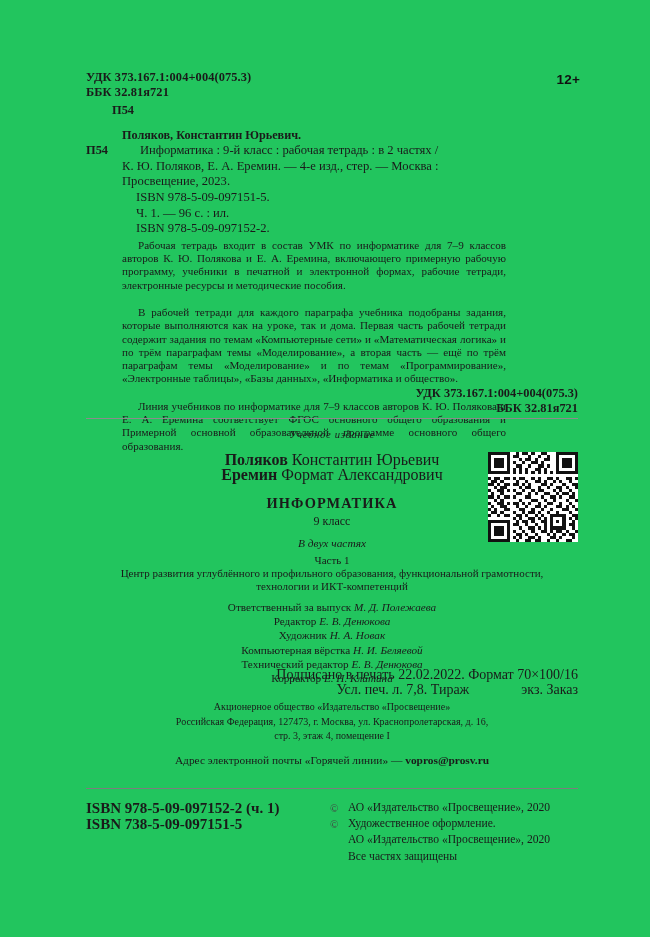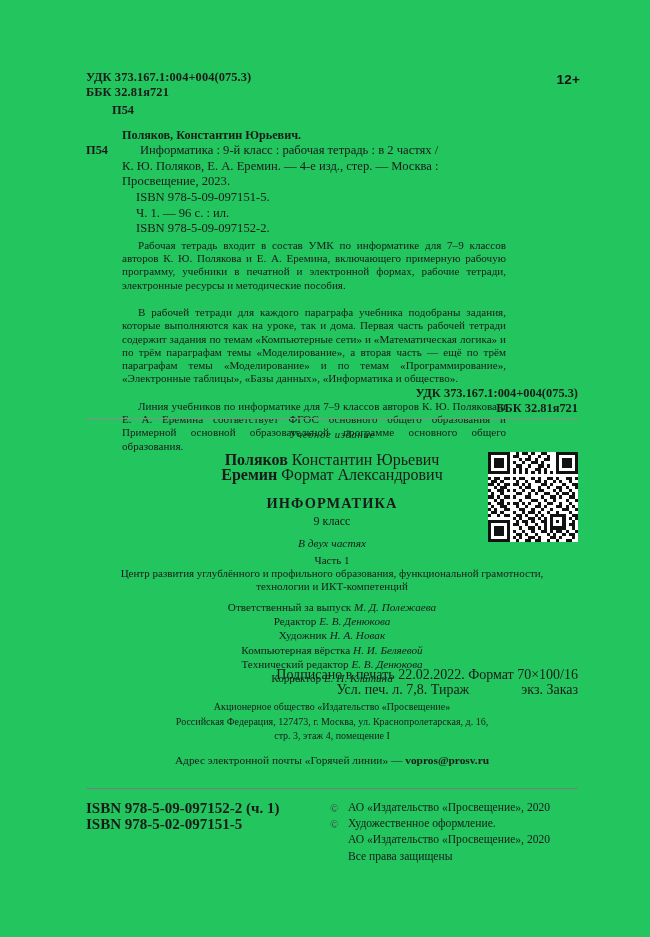--- a/index.html
+++ b/index.html
@@ -620,33 +620,33 @@
   </div>
 
   <div class="hotline">
     <span>Адрес электронной почты «Горячей линии» — </span><b>vopros@prosv.ru</b>
   </div>
 
   <div class="rule rule-bottom"></div>
 
   <div class="isbn-foot">
     <div>ISBN 978-5-09-097152-2 (ч. 1)</div>
-    <div>ISBN 978-5-02-097151-5</div>
+    <div>ISBN 738-5-09-097151-5</div>
   </div>
 
   <div class="copyright">
     <div class="crow">
       <span class="cmark">©</span>
       <span>АО «Издательство «Просвещение», 2020</span>
     </div>
     <div class="crow">
       <span class="cmark">©</span>
       <span>Художественное оформление.</span>
     </div>
     <div class="crow">
       <span>АО «Издательство «Просвещение», 2020</span>
     </div>
     <div class="crow">
-      <span>Все права защищены</span>
+      <span>Все частях защищены</span>
     </div>
   </div>
 
 </div>
 
 </body></html>

